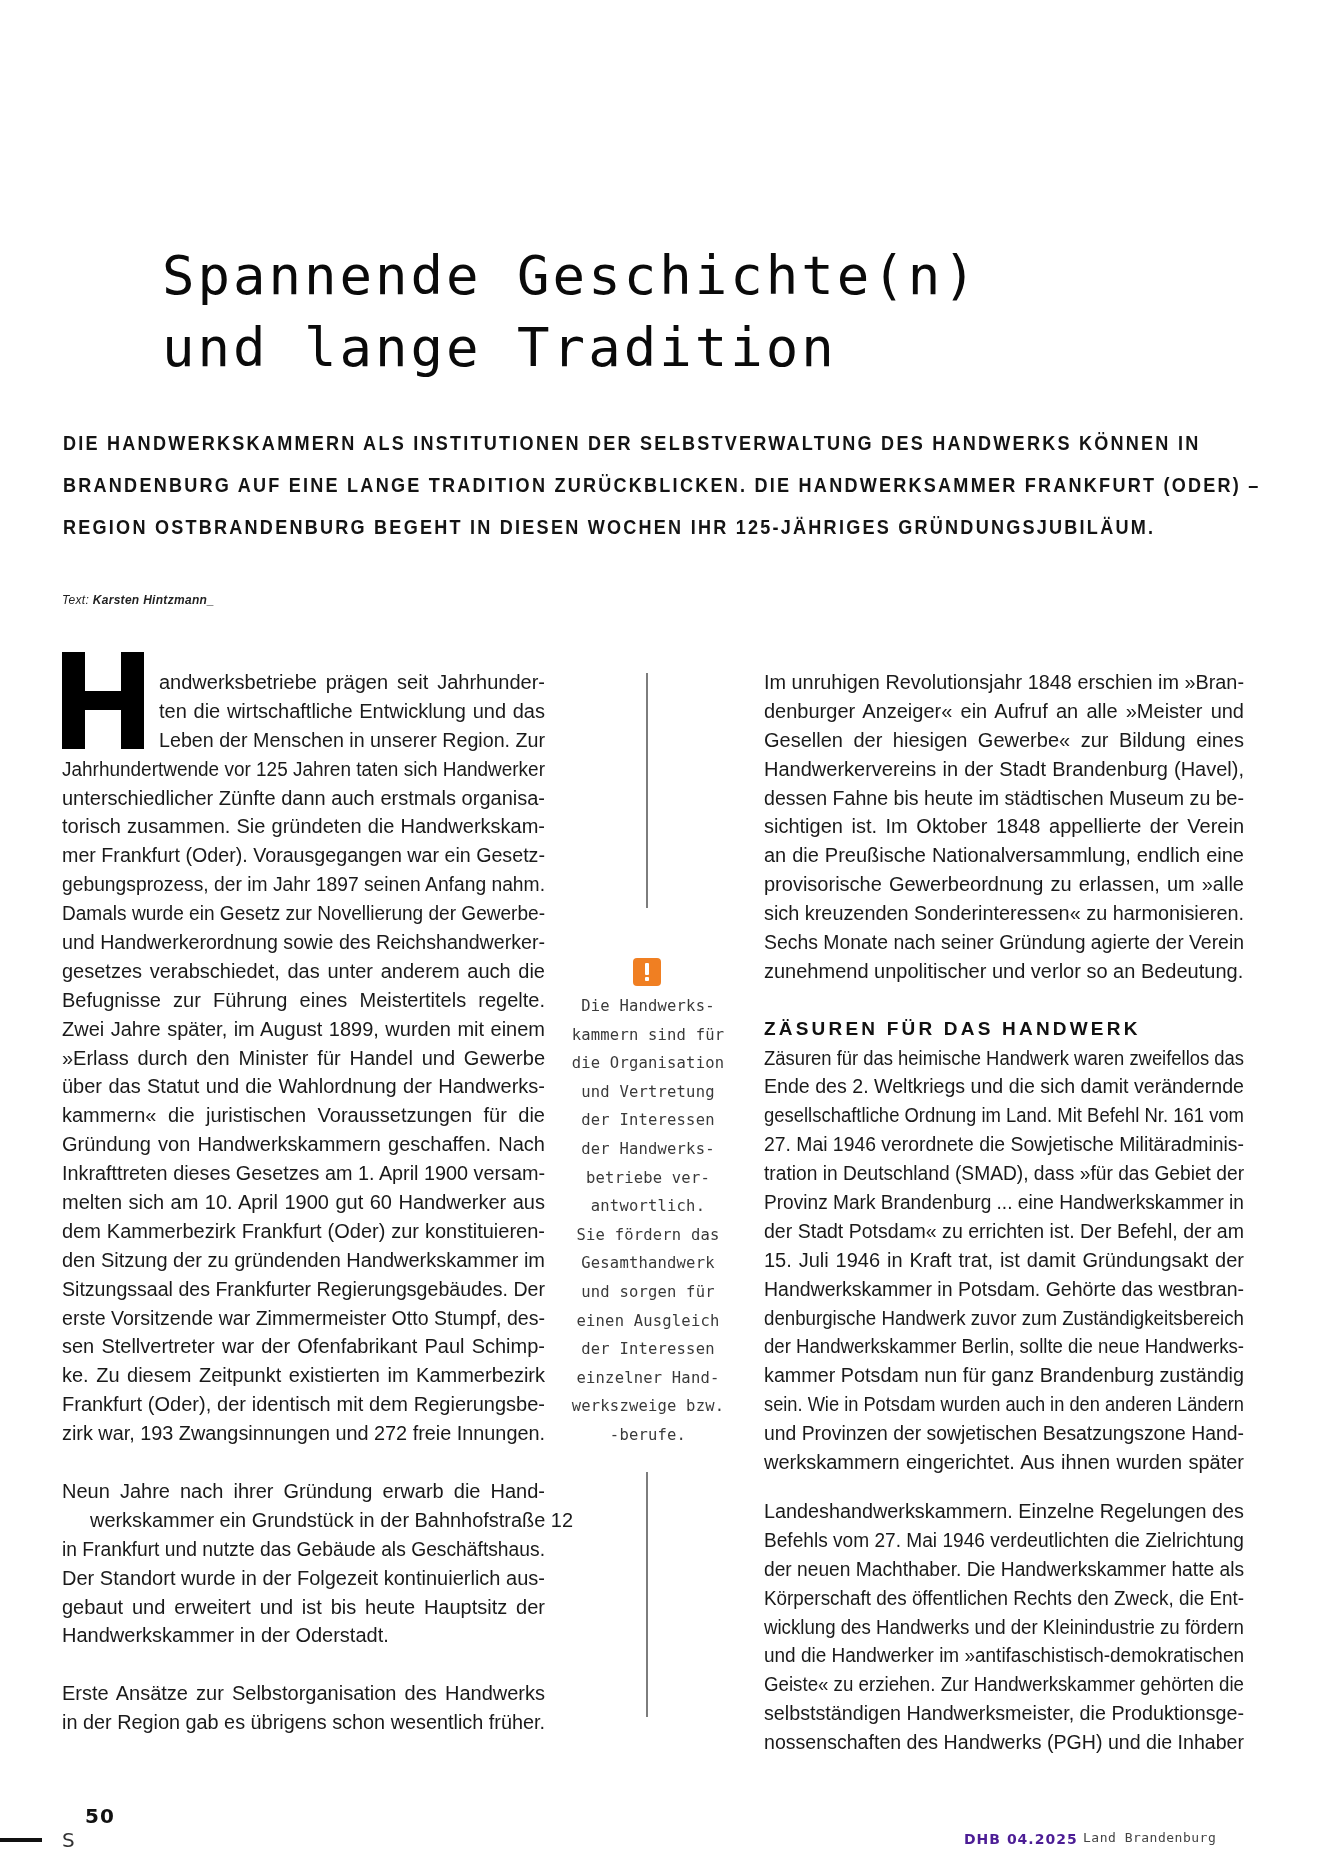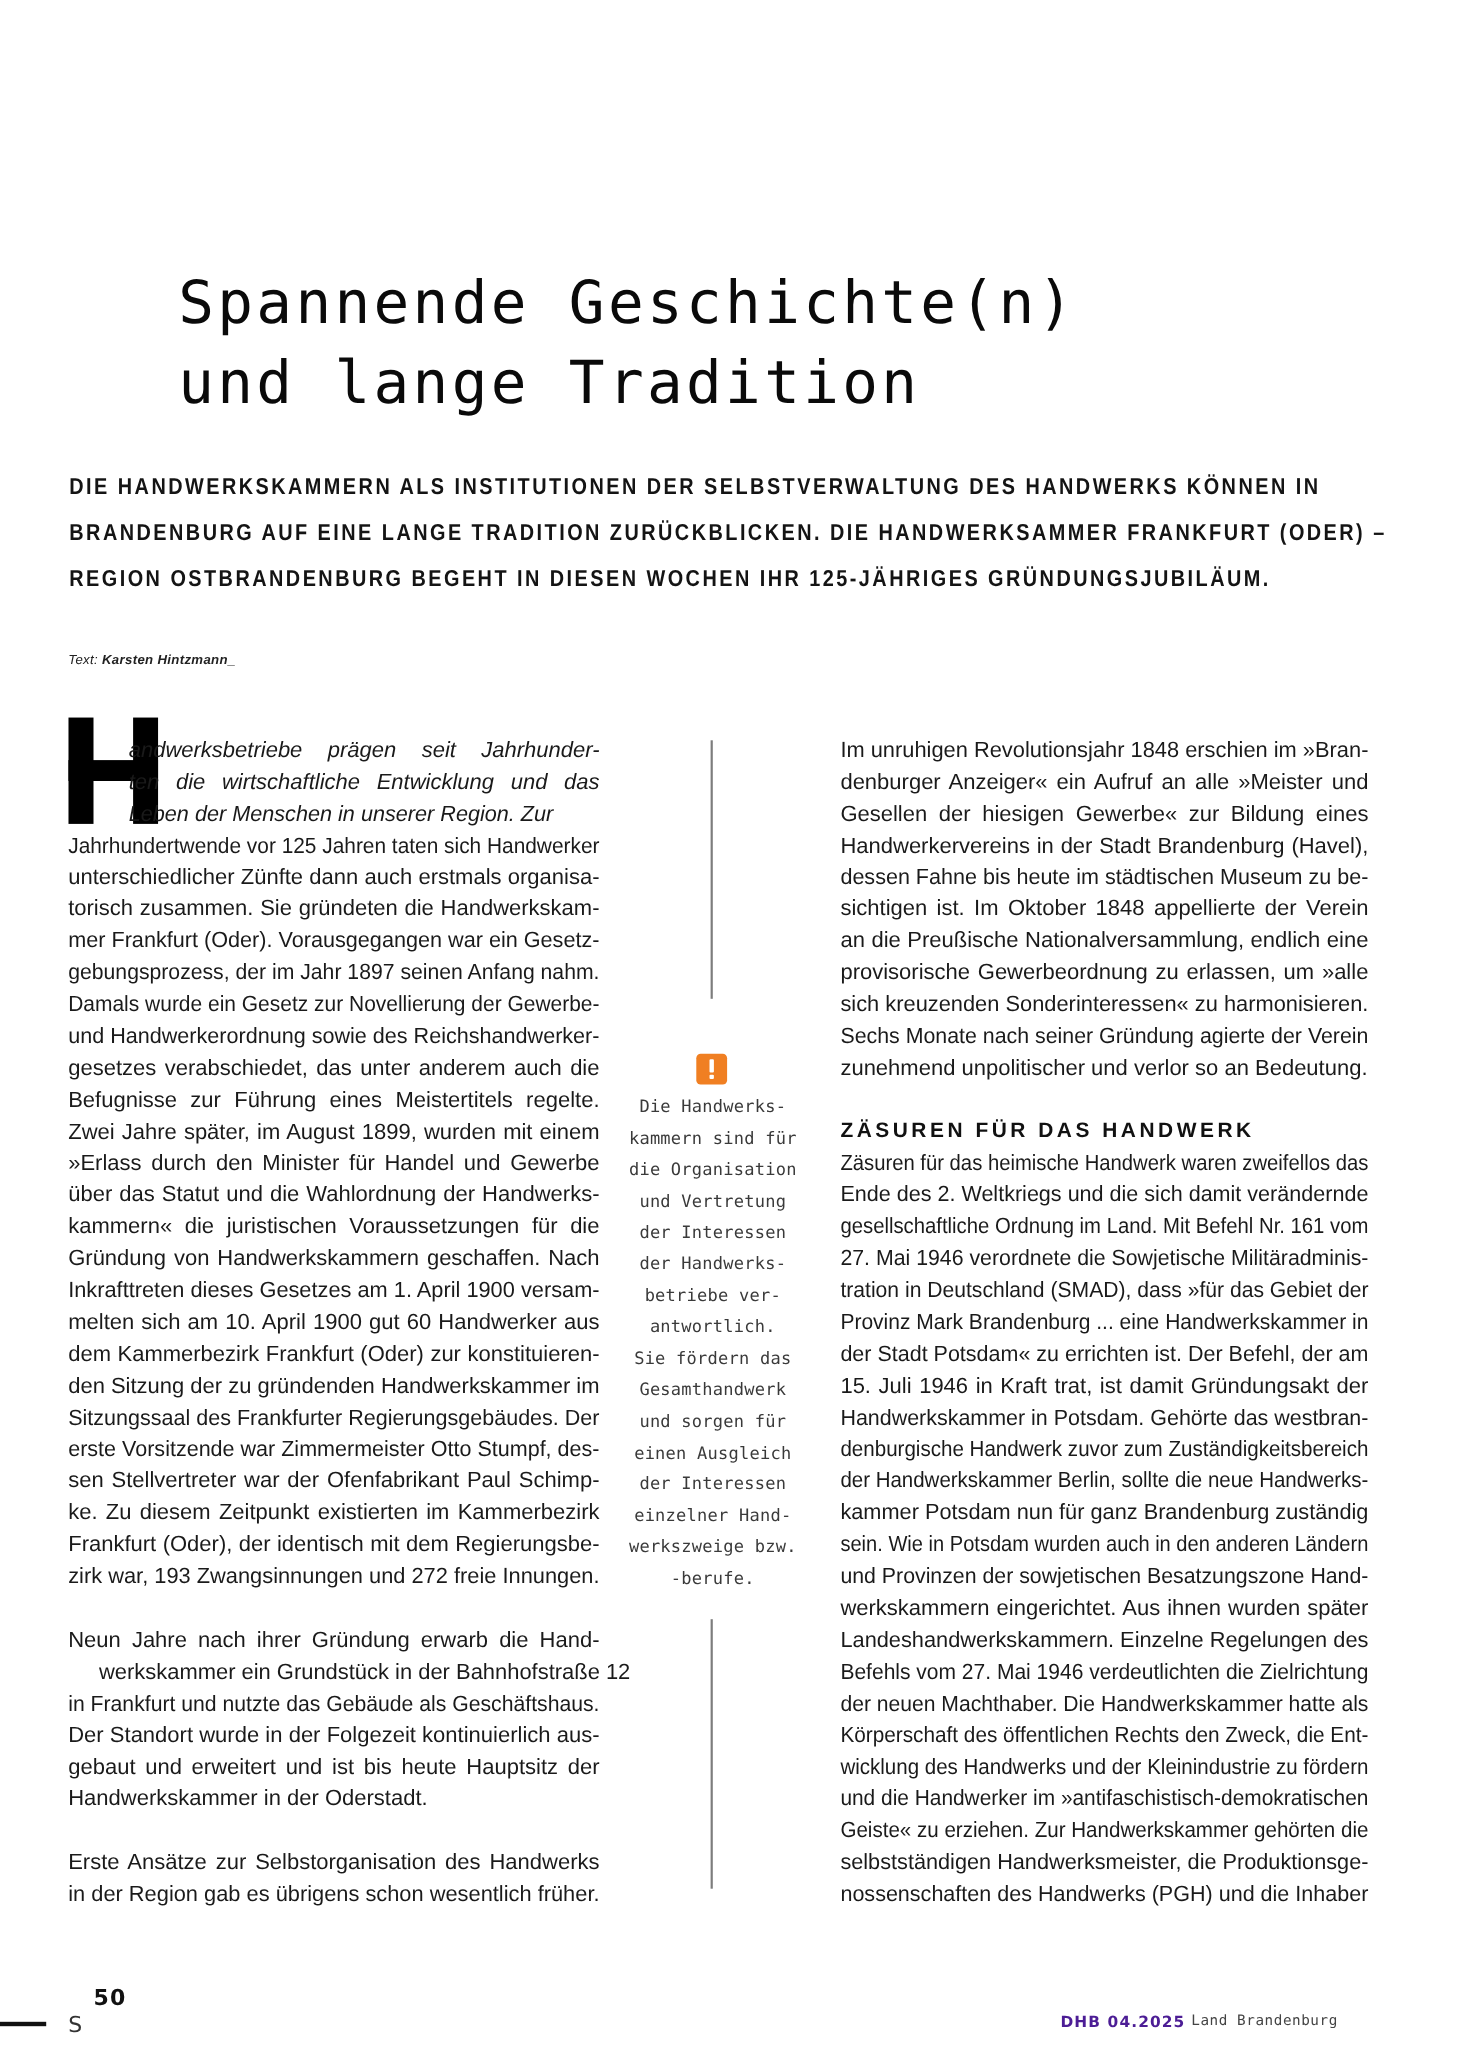--- a/index.html
+++ b/index.html
@@ -98,21 +98,21 @@
     height: 97px;
     font-family: "Liberation Sans", sans-serif;
     font-weight: 900;
     font-size: 132px;
     line-height: 97px;
     color: #000;
     overflow: hidden;
   }
   .dropcap-svg { position: absolute; left: 0; top: 0; }
 
-  .col-left .indent { padding-left: 55px; font-style: italic; }
+  .col-left .indent { padding-left: 97px; }
 
   .subhead {
     display: block;
     height: 28.9px;
     font-weight: bold;
     letter-spacing: 3.2px;
     font-size: 19px;
     color: #111;
   }
 
@@ -328,21 +328,21 @@
     <span class="ln" style="text-align: left; text-align-last: left;"><span class="squeeze" style="transform: scaleX(0.9553);">Provinz Mark Brandenburg ... eine Handwerkskammer in</span></span>
     <span class="ln" style="text-align: left; text-align-last: left;"><span class="squeeze" style="transform: scaleX(0.9769);">der Stadt Potsdam« zu errichten ist. Der Befehl, der am</span></span>
     <span class="ln">15. Juli 1946 in Kraft trat, ist damit Gründungsakt der</span>
     <span class="ln" style="text-align: left; text-align-last: left;"><span class="squeeze" style="transform: scaleX(0.9748);">Handwerkskammer in Potsdam. Gehörte das westbran-</span></span>
     <span class="ln" style="text-align: left; text-align-last: left;"><span class="squeeze" style="transform: scaleX(0.9346);">denburgische Handwerk zuvor zum Zuständigkeitsbereich</span></span>
     <span class="ln" style="text-align: right; text-align-last: left;"><span class="squeeze" style="transform: scaleX(0.9306);">der Handwerkskammer Berlin, sollte die neue Handwerks-</span></span>
     <span class="ln" style="text-align: left; text-align-last: left;"><span class="squeeze" style="transform: scaleX(0.988);">kammer Potsdam nun für ganz Brandenburg zuständig</span></span>
     <span class="ln" style="text-align: left; text-align-last: left;"><span class="squeeze" style="transform: scaleX(0.9127);">sein. Wie in Potsdam wurden auch in den anderen Ländern</span></span>
     <span class="ln" style="text-align: left; text-align-last: left;"><span class="squeeze" style="transform: scaleX(0.968);">und Provinzen der sowjetischen Besatzungszone Hand-</span></span>
     <span class="ln">werkskammern eingerichtet. Aus ihnen wurden später</span>
-    <span class="ln" style="text-align: right; text-align-last: left;"><span class="squeeze" style="transform: scaleX(0.9902);">Landeshandwerkskammern. Einzelne Regelungen des</span></span>
+    <span class="ln" style="text-align: right; text-align-last: left; margin-top: 20px;"><span class="squeeze" style="transform: scaleX(0.9902);">Landeshandwerkskammern. Einzelne Regelungen des</span></span>
     <span class="ln" style="text-align: left; text-align-last: left;"><span class="squeeze" style="transform: scaleX(0.9552);">Befehls vom 27. Mai 1946 verdeutlichten die Zielrichtung</span></span>
     <span class="ln" style="text-align: left; text-align-last: left;"><span class="squeeze" style="transform: scaleX(0.9595);">der neuen Machthaber. Die Handwerkskammer hatte als</span></span>
     <span class="ln" style="text-align: left; text-align-last: left;"><span class="squeeze" style="transform: scaleX(0.9434);">Körperschaft des öffentlichen Rechts den Zweck, die Ent-</span></span>
     <span class="ln" style="text-align: left; text-align-last: left;"><span class="squeeze" style="transform: scaleX(0.9325);">wicklung des Handwerks und der Kleinindustrie zu fördern</span></span>
     <span class="ln" style="text-align: left; text-align-last: left;"><span class="squeeze" style="transform: scaleX(0.949);">und die Handwerker im »antifaschistisch-demokratischen</span></span>
     <span class="ln" style="text-align: left; text-align-last: left;"><span class="squeeze" style="transform: scaleX(0.9346);">Geiste« zu erziehen. Zur Handwerkskammer gehörten die</span></span>
     <span class="ln" style="text-align: left; text-align-last: left;"><span class="squeeze" style="transform: scaleX(0.9858);">selbstständigen Handwerksmeister, die Produktionsge-</span></span>
     <span class="ln last" style="text-align: left; text-align-last: left;"><span class="squeeze" style="transform: scaleX(0.979);">nossenschaften des Handwerks (PGH) und die Inhaber</span></span>
   </div>
 

